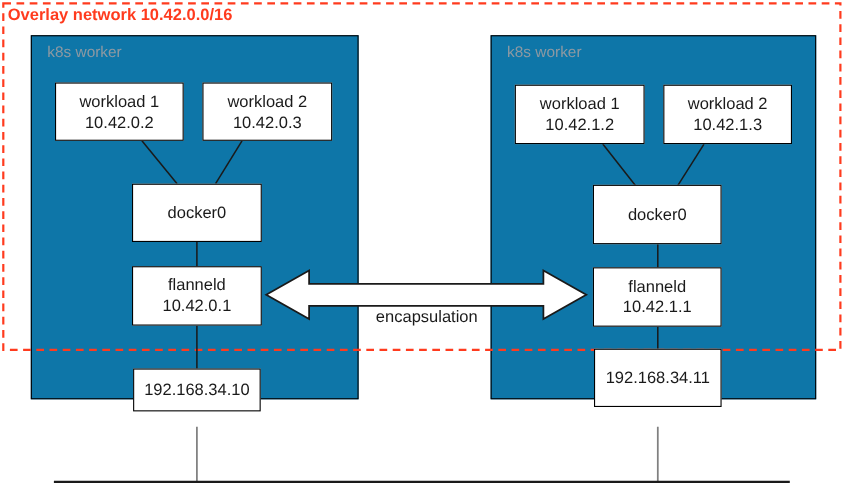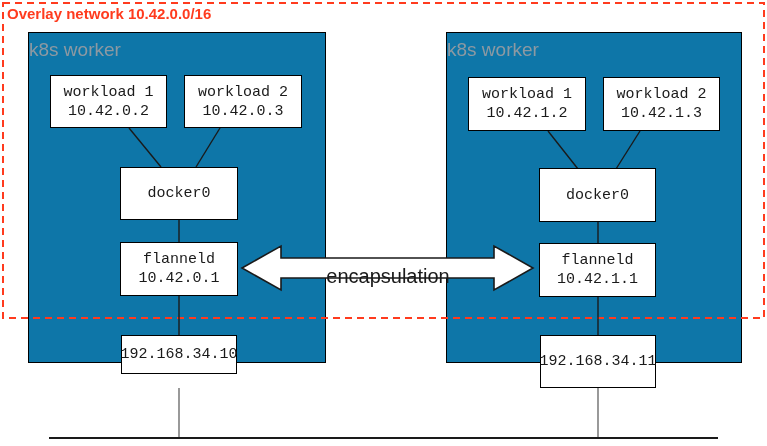--- a/index.html
+++ b/index.html
@@ -13,22 +13,22 @@
   .worker{
     position:absolute;
     background:var(--worker-fill,#0e76a8);
     border:1px solid var(--worker-border,#000000);
     box-sizing:border-box;
     z-index:1;
   }
   .worker-left{left:28px;top:32px;width:298px;height:331px;}
   .worker-right{left:446px;top:32px;width:296px;height:331px;}
   .worker-label{
-    position:absolute;left:0;top:6px;
-    font-size:19px;
+    position:absolute;left:14px;top:6px;
+    font-size:14px;
     color:var(--worker-label,#8d99a2);
   }
   .wires{
     position:absolute;left:0;top:0;z-index:2;
     pointer-events:none;
   }
   .wire{stroke:var(--wire,#1a1a1a);stroke-width:1.4;fill:none;}
   .wire-muted{stroke:var(--wire-muted,#808080);stroke-width:1.6;fill:none;}
   .bus{stroke:var(--wire,#1a1a1a);stroke-width:2;fill:none;}
   .overlay-rect{
@@ -46,33 +46,32 @@
   .node{
     position:absolute;
     background:var(--node-fill,#ffffff);
     border:1px solid var(--node-border,#000000);
     box-sizing:border-box;
     display:flex;flex-direction:column;
     align-items:center;justify-content:center;
     font-size:15px;line-height:19px;
     text-align:center;
     z-index:3;
-    font-family:Liberation Mono, monospace;
   }
   .overlay-title{
     position:absolute;left:7px;top:5px;
     font-size:15px;
     color:var(--overlay-red,#ff3b1e);
     z-index:4;
     font-weight:bold;
   }
   .encap-label{
-    position:absolute;left:283px;top:258px;width:210px;height:36px;
+    position:absolute;left:283px;top:270px;width:210px;height:36px;
     display:flex;align-items:center;justify-content:center;
-    font-size:20px;
+    font-size:15px;
     z-index:4;
   }
 </style>
 </head>
 <body>
 
 <div class="canvas">
 
   <div class="worker worker-left">
     <div class="worker-label">k8s worker</div>
@@ -129,20 +128,20 @@
     <div>workload 2</div>
     <div>10.42.1.3</div>
   </div>
   <div class="node" style="left:539px;top:168px;width:117px;height:54px;">
     <div>docker0</div>
   </div>
   <div class="node" style="left:539px;top:243px;width:117px;height:54px;">
     <div>flanneld</div>
     <div>10.42.1.1</div>
   </div>
-  <div class="node" style="left:540px;top:335px;width:116px;height:53px;">
+  <div class="node" style="left:540px;top:317px;width:116px;height:53px;">
     <div>192.168.34.11</div>
   </div>
 
   <div class="overlay-title">Overlay network 10.42.0.0/16</div>
   <div class="encap-label">encapsulation</div>
 
 </div>
 
 </body></html>

